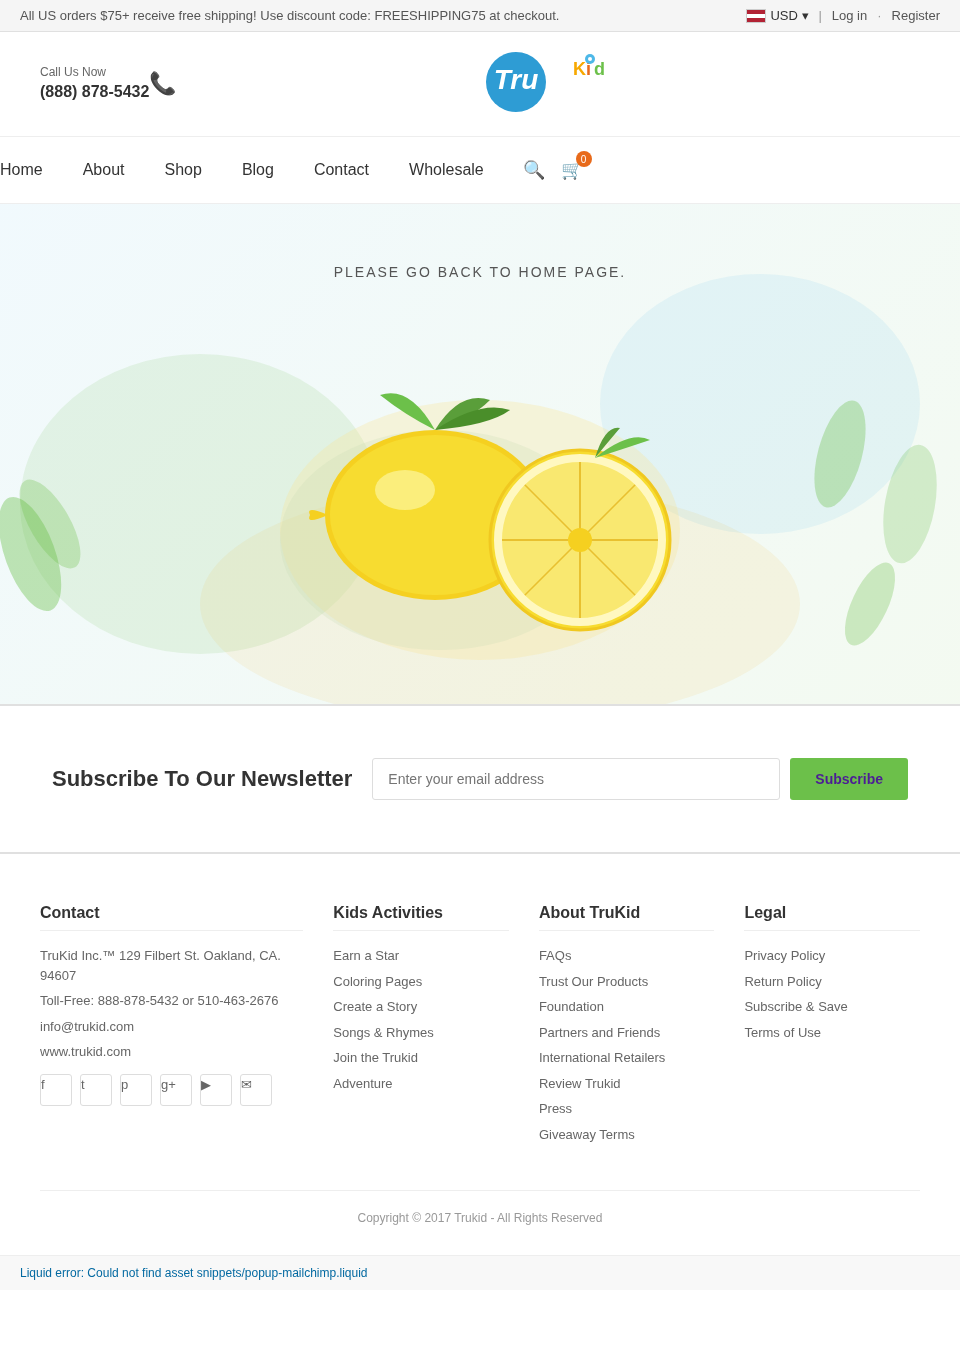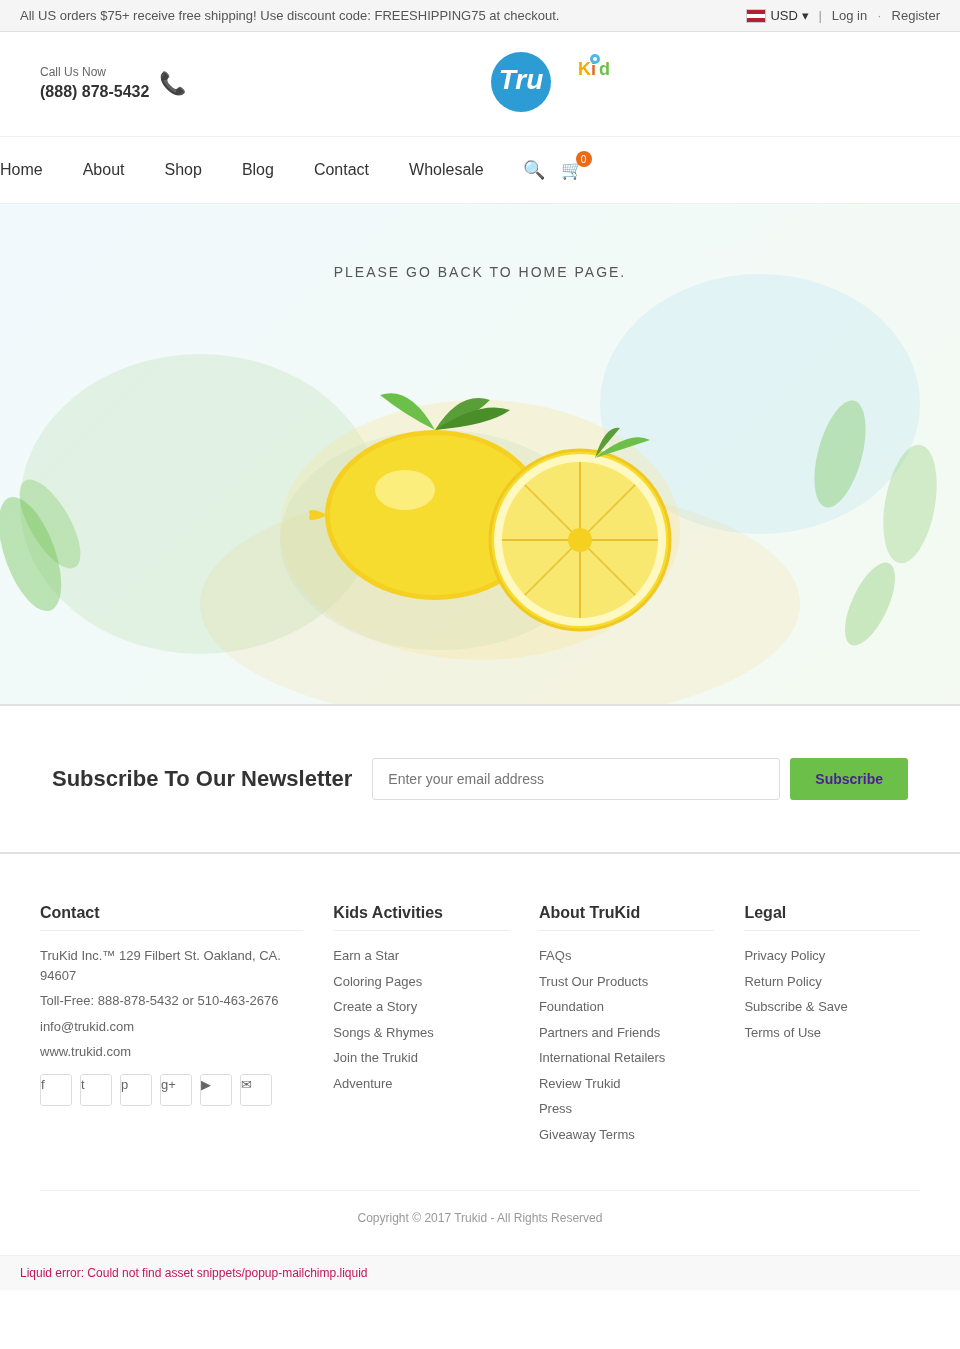--- a/index.html
+++ b/index.html
@@ -27,21 +27,21 @@
     .top-bar-right a { color: #555; text-decoration: none; font-size: 13px; }
     .divider { color: #999; }
 
     
     .header {
       padding: 15px 40px;
       display: flex;
       align-items: center;
       justify-content: space-between;
     }
-    .header-left { display: flex; align-items: center; gap: 10px; }
+    .header-left { display: flex; align-items: center; }
     .phone-info { line-height: 1.4; }
     .phone-info .call-label { font-size: 12px; color: #666; display: block; }
     .phone-info .phone-number { font-size: 16px; font-weight: bold; color: #333; }
     .phone-icon { font-size: 22px; color: #333; }
     .logo-container { text-align: center; }
     .logo-svg { width: 140px; height: 70px; }
     .header-right { display: flex; align-items: center; gap: 15px; }
 
     
     .nav {
@@ -134,21 +134,21 @@
       width: 32px; height: 32px; border: 1px solid #ddd; border-radius: 3px;
       display: flex; align-items: center; justify-content: center;
       font-size: 14px; color: #555; text-decoration: none; cursor: pointer;
     }
     .footer-bottom {
       border-top: 1px solid #eee; padding-top: 20px;
       font-size: 12px; color: #999; text-align: center;
     }
     .error-notice {
       background: #f8f8f8; padding: 10px 20px;
-      font-size: 12px; color: #be185d; border-top: 1px solid #eee;
+      font-size: 12px; color: #0369a1; border-top: 1px solid #eee;
     }
 
     
     .watercolor-bg {
       position: absolute; top: 0; left: 0; right: 0; bottom: 0;
       overflow: hidden; pointer-events: none; z-index: 0;
     }
     .error-content { position: relative; z-index: 1; }
   </style>
 </head>

